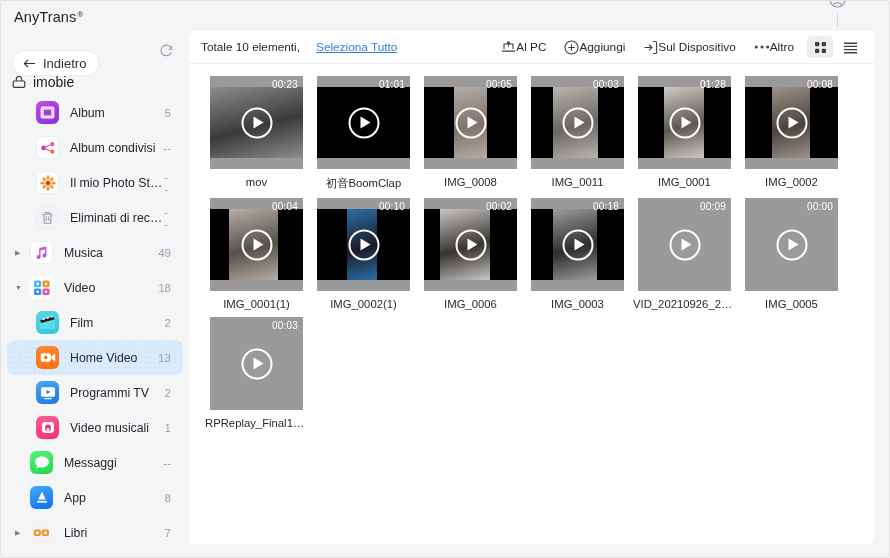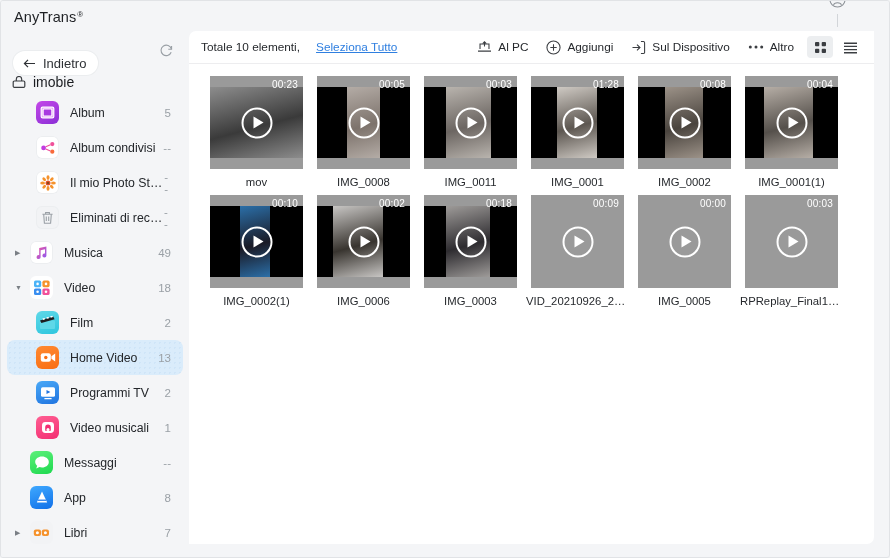--- a/index.html
+++ b/index.html
@@ -163,21 +163,21 @@
     padding: 0 11px 0 12px;
     border-bottom: 1px solid #ededef;
   }
   .total-txt { font-size: 11.8px; color: #26292d; }
   .select-all {
     font-size: 11.8px; color: #2f7fe0;
     text-decoration: underline; cursor: pointer; margin-left: 16px;
   }
   .head-actions { margin-left: auto; display: flex; align-items: center; }
   .act {
-    display: flex; align-items: center; gap: 6px;
+    display: flex; align-items: center; 
     padding: 0 9px; height: 24px;
     font-size: 11.8px; color: #26292d; cursor: pointer;
     border-radius: 4px;
   }
   .act .gi { display: flex; align-items: center; color: #3b3e42; }
   .viewbtn {
     width: 26px; height: 22px; margin-left: 4px;
     display: flex; align-items: center; justify-content: center;
     border-radius: 4px; cursor: pointer; color: #3b3e42;
   }
@@ -575,20 +575,29 @@
             <div class="bars"></div>
             <div class="pic" style="left:0px;width:93px;background:linear-gradient(165deg,#8d8d8d 0%,#3a3a3a 55%,#8d8d8d 100%);"></div>
             <span class="dur">00:23</span>
             <span class="play"></span>
           </div>
           <div class="cap">mov</div>
         </div>
         <div class="cell">
           <div class="thumb">
             <div class="bars"></div>
+            <div class="pic" style="left:29px;width:33px;background:linear-gradient(165deg,#a9apic 0%,#6e5c50 55%,#a9apic 100%);"></div>
+            <span class="dur">01:01</span>
+            <span class="play"></span>
+          </div>
+          <div class="cap">初音BoomClap</div>
+        </div>
+        <div class="cell">
+          <div class="thumb">
+            <div class="bars"></div>
             <div class="pic" style="left:30px;width:33px;background:linear-gradient(165deg,#b4aca6 0%,#7d736c 55%,#b4aca6 100%);"></div>
             <span class="dur">00:05</span>
             <span class="play"></span>
           </div>
           <div class="cap">IMG_0008</div>
         </div>
         <div class="cell">
           <div class="thumb">
             <div class="bars"></div>
             <div class="pic" style="left:22px;width:45px;background:linear-gradient(165deg,#b9b4ae 0%,#6c6662 55%,#b9b4ae 100%);"></div>

